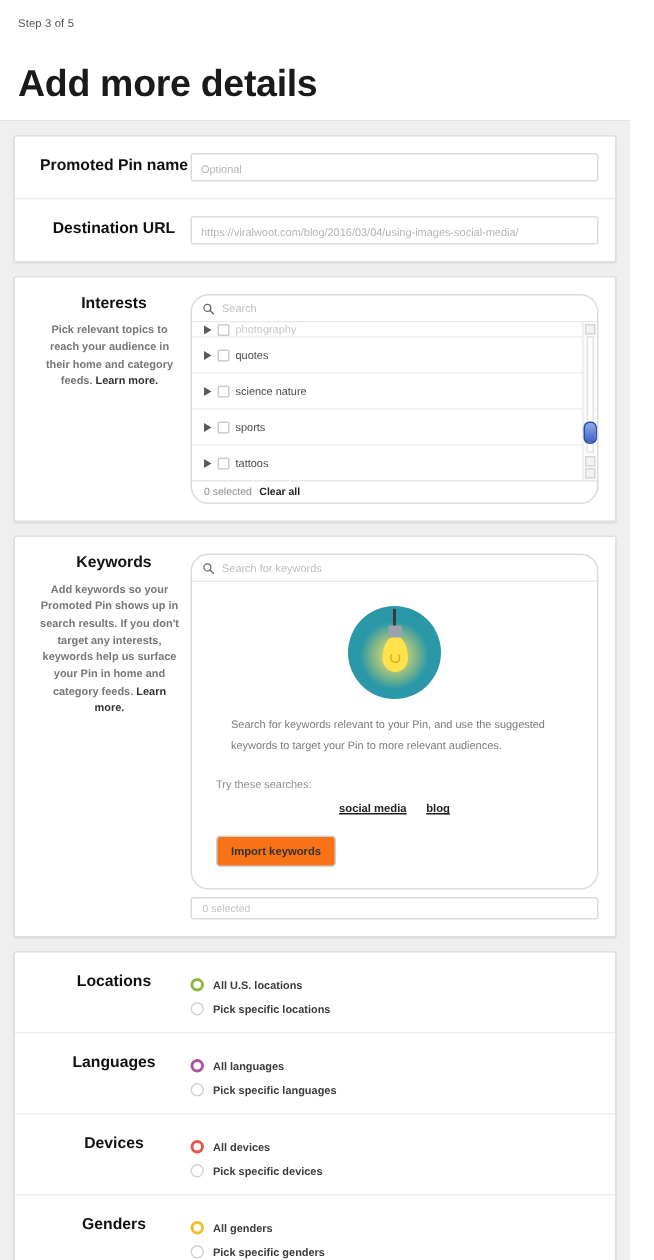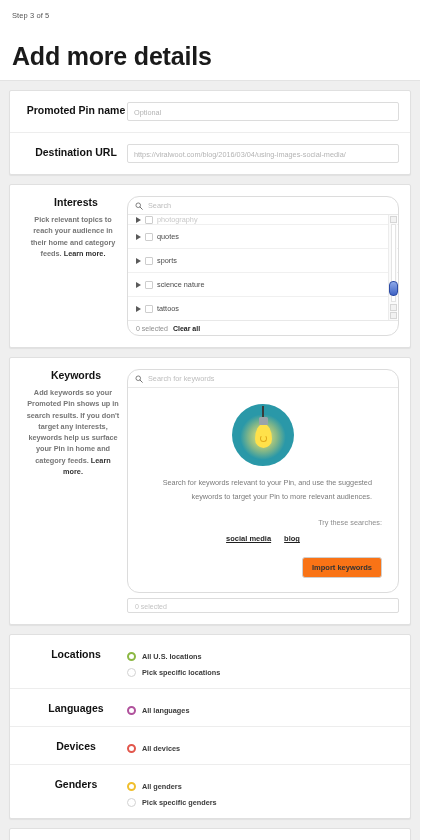--- a/index.html
+++ b/index.html
@@ -106,21 +106,21 @@
   }
 
   .picker-footer {
     height: 15px; padding: 0 8px; line-height: 15px;
     font-size: 7px; color: #8d8d8d;
     border-top: 1px solid #e8e8e8;
   }
   .picker-footer b { color: #222; font-weight: bold; margin-left: 3px; }
 
   
-  .kw-empty { padding: 14px 16px 14px 16px; text-align: right; }
+  .kw-empty { padding: 14px 16px 14px 16px; text-align: left; }
   .bulb-circle {
     width: 62px; height: 62px; border-radius: 50%;
     background: #2a98a8; margin: 2px auto 0 auto;
     position: relative; overflow: hidden;
   }
   .bulb-glow {
     position: absolute; left: 50%; top: 54%;
     width: 46px; height: 46px; margin-left: -23px; margin-top: -23px;
     border-radius: 50%;
     background: radial-gradient(circle, rgba(255,240,120,.95) 0%, rgba(255,225,90,.45) 42%, rgba(42,152,168,0) 70%);
@@ -231,26 +231,26 @@
                 <span>photography</span>
               </div>
               <div class="opt-row">
                 <span class="caret"></span>
                 <span class="chkbox"></span>
                 <span>quotes</span>
               </div>
               <div class="opt-row">
                 <span class="caret"></span>
                 <span class="chkbox"></span>
+                <span>science nature</span>
+              </div>
+              <div class="opt-row">
+                <span class="caret"></span>
+                <span class="chkbox"></span>
                 <span>sports</span>
-              </div>
-              <div class="opt-row">
-                <span class="caret"></span>
-                <span class="chkbox"></span>
-                <span>science nature</span>
               </div>
               <div class="opt-row">
                 <span class="caret"></span>
                 <span class="chkbox"></span>
                 <span>tattoos</span>
               </div>
 
               <div class="scrollbar">
                 <div class="sb-arrow up"></div>
                 <div class="sb-track"></div>
@@ -328,30 +328,38 @@
         </div>
       </div>
 
       <div class="row">
         <div class="row-label">Languages</div>
         <div class="row-body">
           <div class="radio-line">
             <span class="radio on p"></span>
             <span class="radio-label">All languages</span>
           </div>
+          <div class="radio-line">
+            <span class="radio"></span>
+            <span class="radio-label">Pick specific languages</span>
+          </div>
         </div>
       </div>
 
       <div class="row">
         <div class="row-label">Devices</div>
         <div class="row-body">
           <div class="radio-line">
             <span class="radio on r"></span>
             <span class="radio-label">All devices</span>
           </div>
+          <div class="radio-line">
+            <span class="radio"></span>
+            <span class="radio-label">Pick specific devices</span>
+          </div>
         </div>
       </div>
 
       <div class="row">
         <div class="row-label">Genders</div>
         <div class="row-body">
           <div class="radio-line">
             <span class="radio on y"></span>
             <span class="radio-label">All genders</span>
           </div>

